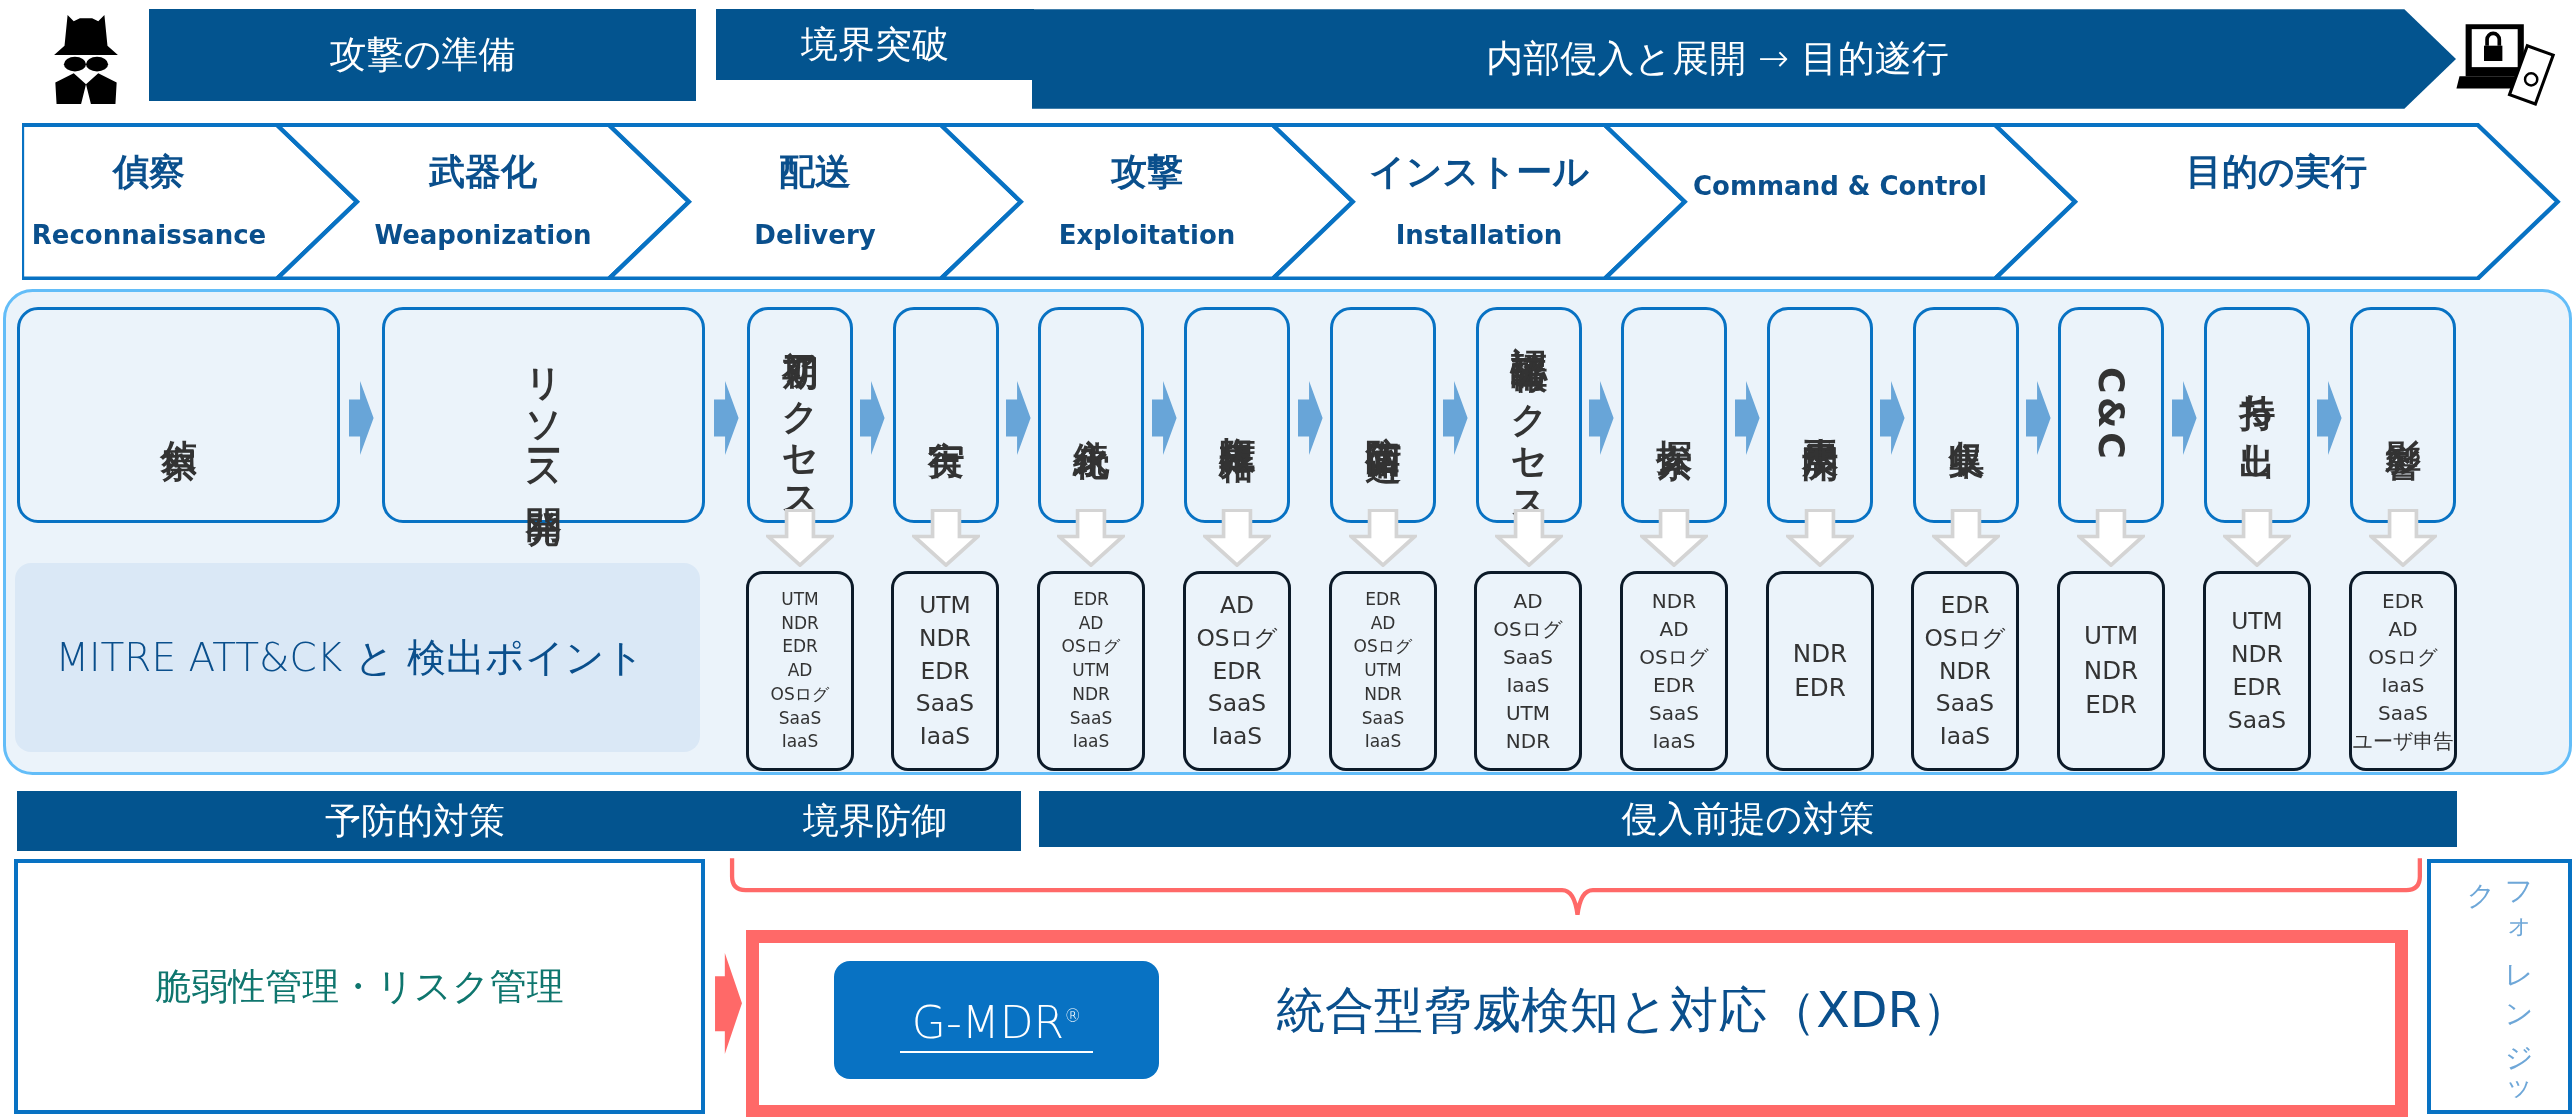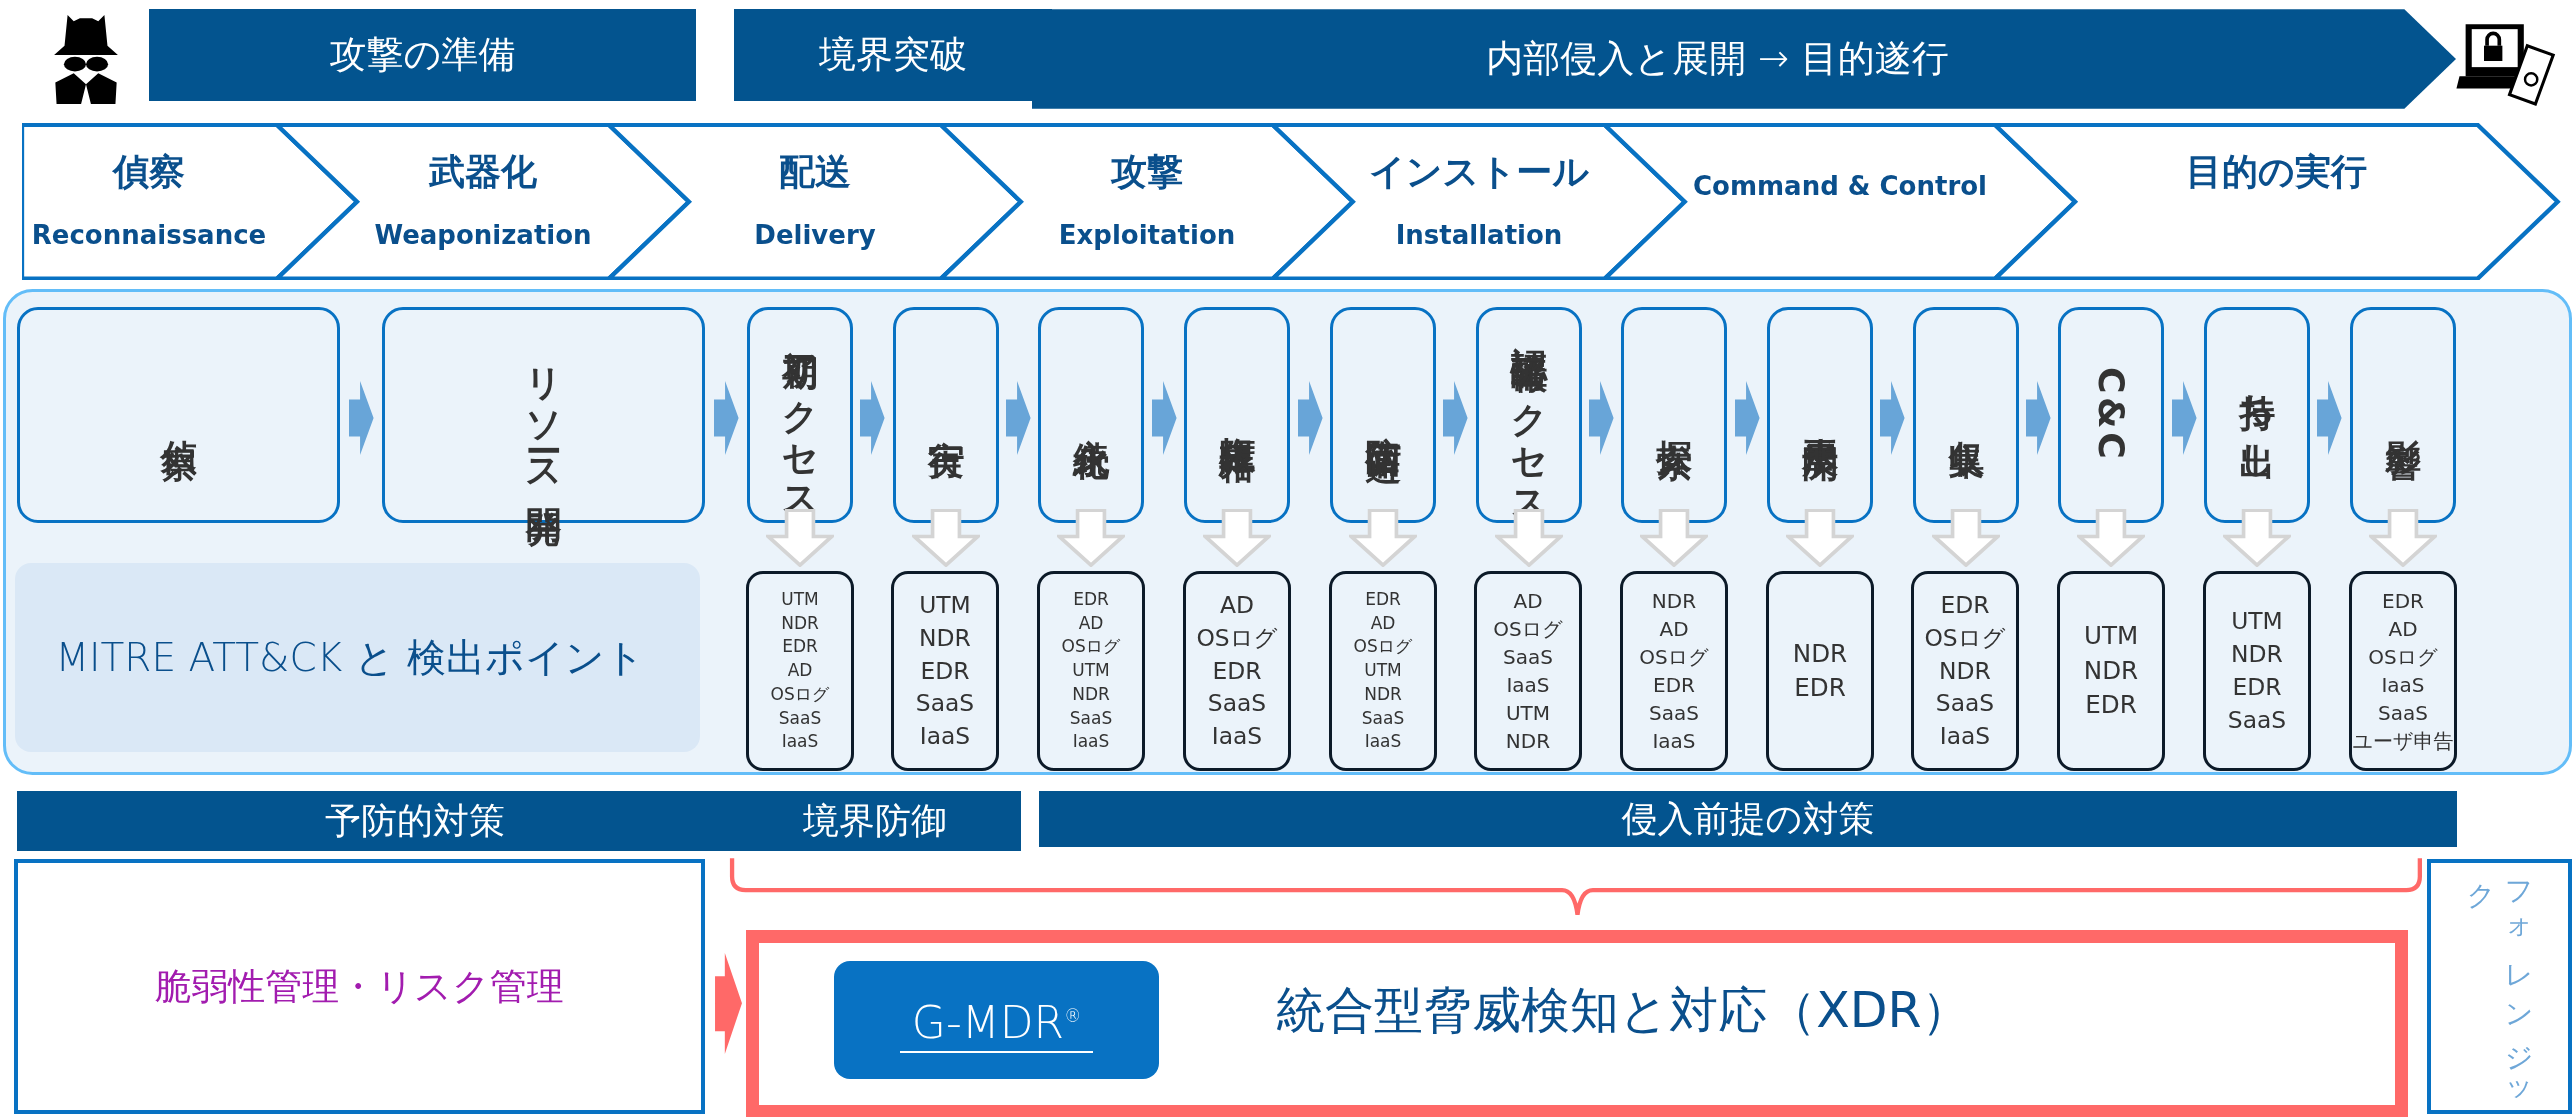--- a/index.html
+++ b/index.html
@@ -12,21 +12,21 @@
   .kc-label .en{font-size:26px;display:block;margin-top:23.4px;}
   .mitre-panel{left:3.1px;top:289px;width:2570px;width:2569px;height:486px;border:3.7px solid #63bdf8;border-radius:29.5px;background:#ebf3fa;box-sizing:border-box;}
   .tactic{position:absolute;top:307px;height:216px;border:3.7px solid #0872c3;border-radius:21px;background:#ebf3fa;box-sizing:border-box;display:flex;align-items:center;justify-content:center;}
   .tactic span{writing-mode:vertical-rl;font-size:36px;font-weight:bold;color:#333;letter-spacing:3.7px;line-height:1.4;}
   .flow-arrow{position:absolute;top:381px;width:24.6px;height:74px;}
   .down-arrow{position:absolute;top:509px;width:68px;height:58px;}
   .det{position:absolute;top:571px;height:200px;border:3.7px solid #0c1a28;border-radius:17px;background:#ebf3fa;box-sizing:border-box;display:flex;flex-direction:column;align-items:center;justify-content:center;color:#333;}
   .det div{line-height:1.4;}
   .mitre-label{left:15.4px;top:563px;width:685px;height:189px;border-radius:16px;background:#dae8f6;display:flex;align-items:center;padding-left:40px;box-sizing:border-box;font-size:39px;color:#0a4f8c;font-weight:300;}
   .measure{background:#03548f;color:#fff;display:flex;align-items:center;justify-content:center;font-size:36px;font-weight:300;}
-  .vuln{left:13.5px;top:859px;width:691px;height:255px;border:4.3px solid #0872c3;box-sizing:border-box;display:flex;align-items:center;justify-content:center;color:#a21caf;font-size:37px;font-weight:300;}
+  .vuln{left:13.5px;top:859px;width:691px;height:255px;border:4.3px solid #0872c3;box-sizing:border-box;display:flex;align-items:center;justify-content:center;color:#0f766e;font-size:37px;font-weight:300;}
   .xdr{left:746px;top:930px;width:1662px;height:188px;border:13.5px solid #ff6968;box-sizing:border-box;}
   .gmdr{left:834px;top:961px;width:325px;height:118px;background:#0872c3;border-radius:16px;color:#fff;display:flex;align-items:center;justify-content:center;font-size:44px;font-weight:300;}
   .gmdr .t{border-bottom:2.5px solid #fff;padding:0 12.3px 3.7px 12.3px;margin-top:10px;}
   .gmdr sup{font-size:17px;}
   .xdr-text{left:1276px;top:978px;font-size:49px;color:#0a4f8c;font-weight:400;}
   .forensic{left:2427px;top:859px;width:145px;height:255px;border:4.3px solid #0872c3;box-sizing:border-box;display:flex;align-items:center;justify-content:center;}
   .forensic span{writing-mode:vertical-rl;font-size:28px;color:#6ea7d8;letter-spacing:8.6px;font-weight:300;}
 </style>
 </head>
 <body>
@@ -35,21 +35,21 @@
   <svg width="86" height="92" viewBox="0 0 140 150">
     <polygon points="40,5 50,15 60,10 80,10 90,15 100,5 105,55 122,70 18,70 35,55" fill="#000"></polygon>
     <ellipse cx="52" cy="85" rx="18" ry="12" fill="#000"></ellipse>
     <ellipse cx="88" cy="85" rx="18" ry="12" fill="#000"></ellipse>
     <polygon points="20,115 50,100 70,118 90,100 120,115 118,150 78,150 70,118 62,150 22,150" fill="#000"></polygon>
   </svg>
 </div>
 <div class="abs band" style="left:149px;top:9.2px;width:547px;height:92px;">
     <span>攻撃の準備</span>
   </div>
-<div class="abs band" style="left:734px;top:9.2px;width:318px;height:92px;">
+<div class="abs band" style="left:716px;top:9.2px;width:318px;height:71px;">
     <span>境界突破</span>
   </div>
 <svg class="abs" style="left:1032px;top:9.2px;" width="1424" height="100" viewBox="0 0 2316 162">
   <polygon points="0,0 2232,0 2316,81 2232,162 0,162" fill="#03548f"></polygon>
 </svg>
 <div class="abs band" style="left:1032px;top:9.2px;width:1371px;height:100px;background:transparent;">
     <span>内部侵入と展開 → 目的遂行</span>
   </div>
 <div class="abs" style="left:2456px;top:12.3px;width:105px;height:98px;">
   <svg width="105" height="98" viewBox="0 0 170 160">

